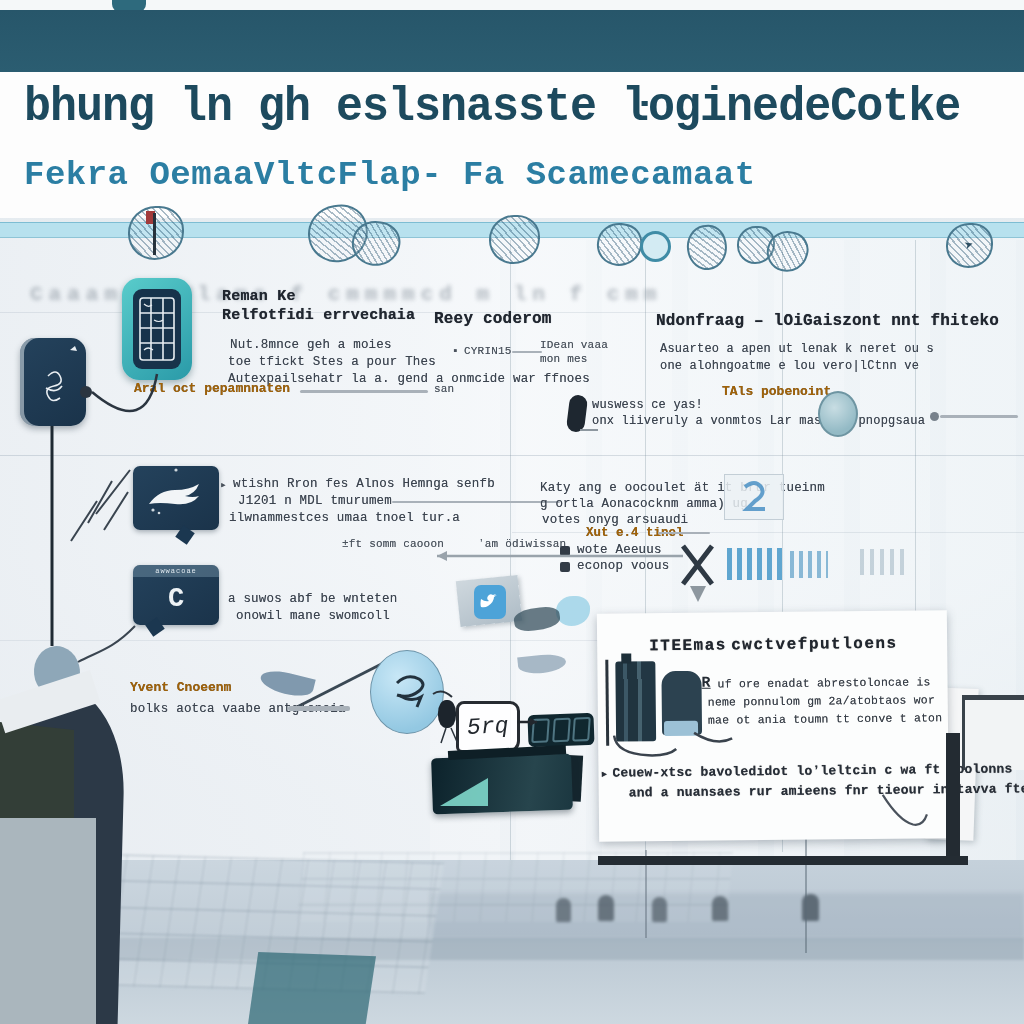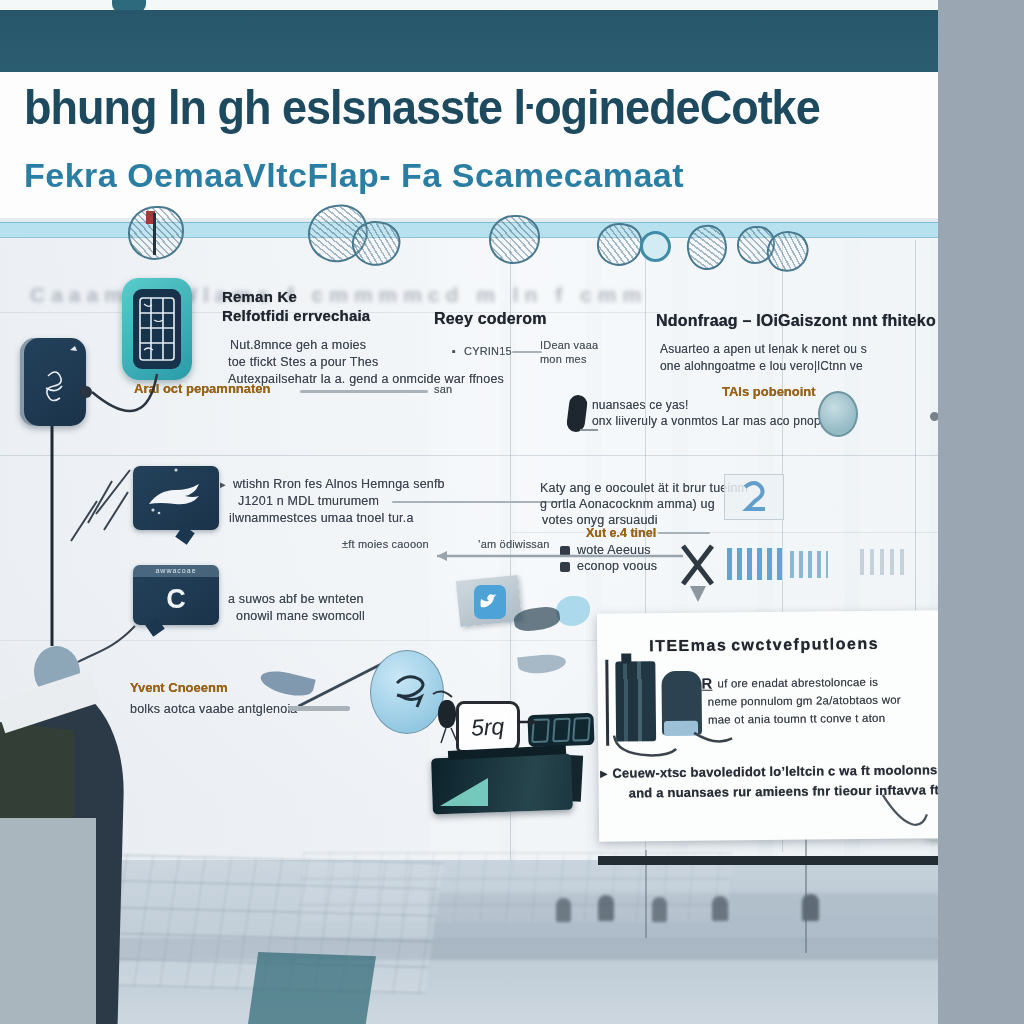--- a/index.html
+++ b/index.html
@@ -1,17 +1,17 @@
 <!DOCTYPE html>
 <html><head>
 <meta charset="utf-8">
 <style>
   html,body{margin:0;padding:0;background:#9aa7b2;}
-  #stage{position:relative;width:938px;height:1024px;overflow:hidden;
-         font-family:Liberation Sans, sans-serif;background:#dfe6ec;}
+  #stage{position:relative;width:1024px;height:1024px;overflow:hidden;
+         font-family:Liberation Mono, monospace;background:#dfe6ec;}
   .abs{position:absolute;}
   .noint{pointer-events:none;}
   
   .bg-base{left:0;top:0;width:1024px;height:1024px;
     background:linear-gradient(180deg,#e7edf1 0%,#e3eaef 55%,#c3cfda 78%,#bcc9d4 100%);}
   .bg-cols{left:430px;top:240px;width:594px;height:620px;opacity:.5;
     background:repeating-linear-gradient(90deg,rgba(255,255,255,.65) 0 70px,rgba(190,205,216,.35) 70px 86px);}
   .overlay-main{left:0;top:238px;width:1024px;height:624px;
     background:linear-gradient(90deg,rgba(236,240,244,.92),rgba(248,250,252,.84) 52%,rgba(240,245,248,.78));}
   .vline{width:1px;background:rgba(125,145,160,.32);}
@@ -158,42 +158,42 @@
   <span class="abs small-t" style="left:452px;top:345px;font-weight:700">▪</span>
   <div class="abs small-t" style="left:464px;top:345px">CYRIN15</div>
   <div class="abs gline noint" style="left:512px;top:351px;width:30px;height:2px"></div>
   <div class="abs small-t" style="left:540px;top:339px">IDean vaaa</div>
   <div class="abs small-t" style="left:540px;top:353px">mon mes</div>
 
   <div class="abs sechead" style="left:656px;top:312px;font-size:16px">Ndonfraag –  lOiGaiszont nnt fhiteko</div>
   <div class="abs body-t" style="left:660px;top:342px;font-size:12px">Asuarteo a apen ut lenak k neret ou s</div>
   <div class="abs body-t" style="left:660px;top:359px;font-size:12px">one alohngoatme e lou vero|lCtnn ve</div>
   <div class="abs cap-t" style="left:722px;top:384px">TAls pobenoint</div>
-  <div class="abs body-t" style="left:592px;top:398px;font-size:12px">nuansaes ce yas!</div>
+  <div class="abs body-t" style="left:592px;top:398px;font-size:12px">wuswess ce yas!</div>
   <div class="abs body-t" style="left:592px;top:414px;font-size:12px">onx liiveruly a vonmtos Lar mas aco pnopgsaua</div>
   <div class="abs noint" style="left:568px;top:395px;width:18px;height:37px;background:#1e2730;border-radius:10px;transform:rotate(7deg)"></div>
   <div class="abs noint" style="left:818px;top:391px;width:36px;height:42px;border-radius:50%;background:radial-gradient(circle at 40% 35%,#c8dde3,#93bac5 70%);border:2px solid #6e95a2"></div>
   <div class="abs noint" style="left:930px;top:412px;width:9px;height:9px;background:#78828c;border-radius:50%"></div>
   <div class="abs gline noint" style="left:940px;top:415px;width:78px"></div>
 
   <div class="abs navy-card noint" style="left:133px;top:466px;width:86px;height:64px">
     <svg width="86" height="64" viewBox="0 0 86 64">
       <path d="M16 38 q10 -14 26 -14 q14 0 24 -6 q-4 10 -14 12 q8 2 14 0 q-8 10 -24 8 q-16 -2 -26 0 z" fill="#f2f5f7"></path>
       <circle cx="20" cy="44" r="1.6" fill="#cfd8de"></circle>
         <circle cx="26" cy="47" r="1.3" fill="#cfd8de"></circle>
       <circle cx="43" cy="4" r="1.6" fill="#cfd8de"></circle>
     </svg>
   </div>
   <div class="abs noint" style="left:178px;top:528px;width:14px;height:14px;background:#1b3750;transform:rotate(35deg)"></div>
   <span class="abs small-t" style="left:220px;top:478px">▸</span>
   <div class="abs body-t" style="left:233px;top:477px">wtishn Rron fes Alnos Hemnga senfb</div>
   <div class="abs body-t" style="left:238px;top:494px">J1201 n MDL  tmurumem</div>
   <div class="abs gline noint" style="left:392px;top:501px;width:168px;height:2px"></div>
   <div class="abs body-t" style="left:229px;top:511px">ilwnammestces umaa tnoel tur.a</div>
-  <div class="abs small-t" style="left:342px;top:538px">±ft moies caooon</div>
+  <div class="abs small-t" style="left:342px;top:538px">±ft somm caooon</div>
   <div class="abs small-t" style="left:478px;top:538px">ʼam ödiwissan</div>
 
   <div class="abs body-t" style="left:540px;top:481px">Katy ang e oocoulet ät it brur tueinm</div>
   <div class="abs body-t" style="left:540px;top:497px">g ortla Aonacocknm amma) ug</div>
   <div class="abs body-t" style="left:542px;top:513px">votes onyg arsuaudi</div>
   <div class="abs cap-t" style="left:586px;top:526px;font-size:12.5px">Xut e.4 tinel</div>
   <div class="abs gline noint" style="left:658px;top:532px;width:52px;height:2px"></div>
   <div class="abs bullet-sq noint" style="left:560px;top:546px"></div>
   <div class="abs body-t" style="left:577px;top:543px">wote Aeeuus</div>
   <div class="abs bullet-sq noint" style="left:560px;top:562px"></div>

